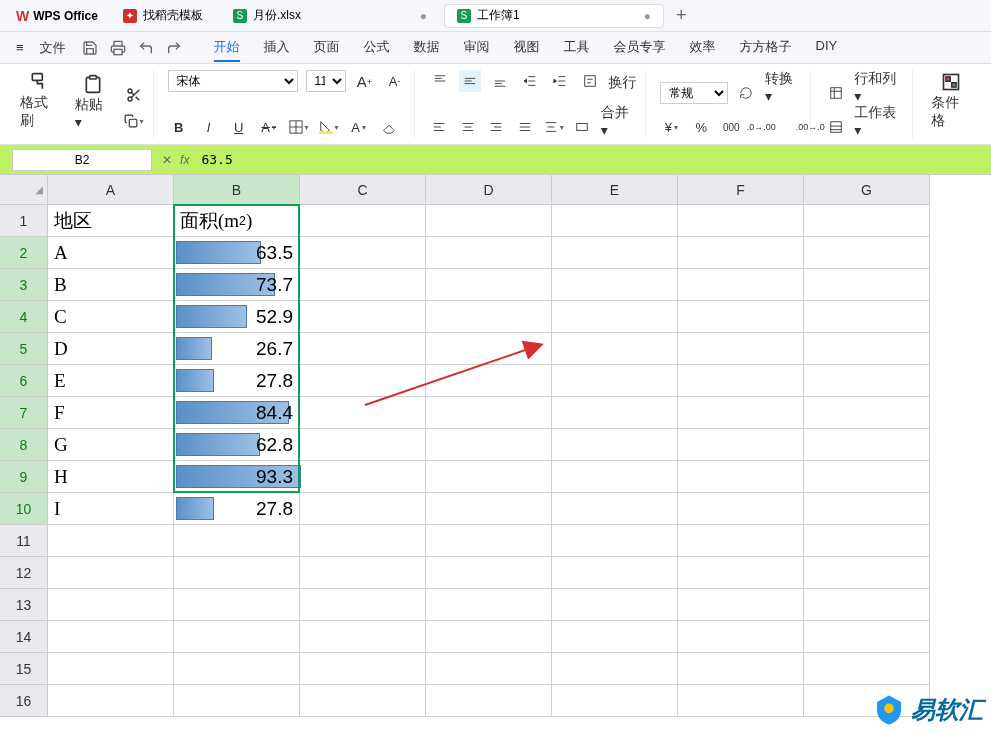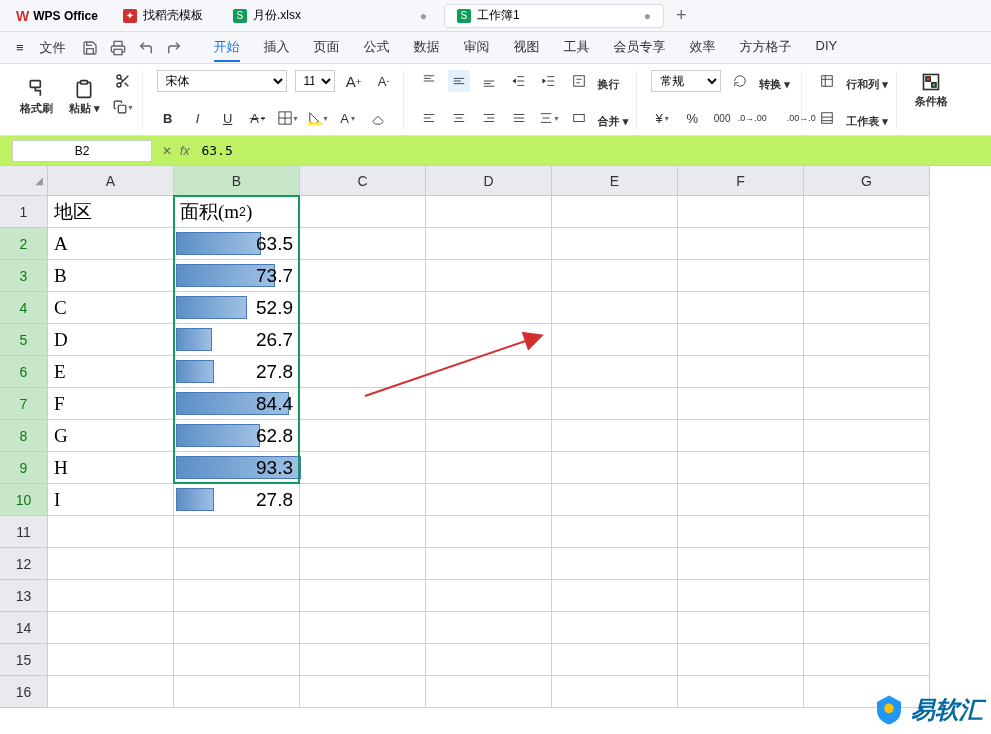--- a/index.html
+++ b/index.html
@@ -20,21 +20,21 @@
 .qicon{width:16px;height:16px;color:#666;cursor:pointer;}
 .menubar{display:flex;gap:24px;margin-left:16px;}
 .menu-item{font-size:13px;color:#333;padding:4px 0;cursor:pointer;}
 .menu-item.active{color:#1a73e8;border-bottom:2px solid #1a73e8;}
 .ribbon{min-height:72px;background:#fff;display:flex;align-items:stretch;padding:6px 8px;gap:6px;border-bottom:1px solid #e0e0e0;}
 .rgroup{display:flex;flex-direction:column;justify-content:space-between;padding:0 8px;border-right:1px solid #eee;}
 .rgroup:last-child{border-right:none;}
 .rrow{display:flex;align-items:flex-end;gap:8px;}
 .rbtn{display:flex;flex-direction:column;align-items:center;gap:2px;font-size:11px;color:#333;cursor:pointer;padding:2px 4px;}
 .rbtn-icon{width:20px;height:20px;display:flex;align-items:center;justify-content:center;}
-.ribbon-label{font-size:11px;color:#333;font-weight:bold;}
+.ribbon-label{font-size:14px;color:#333;}
 .font-select{height:22px;border:1px solid #ccc;font-size:12px;padding:0 4px;background:#fff;}
 .font-name{width:130px;}
 .font-size{width:40px;}
 .sq-btn{width:22px;height:22px;border:none;background:transparent;cursor:pointer;display:flex;align-items:center;justify-content:center;font-size:13px;color:#333;}
 .sq-btn.dd::after{content:"▾";font-size:8px;margin-left:2px;color:#666;}
 .namebox-row{height:30px;background:#bef264;display:flex;align-items:center;border-bottom:1px solid #ccc;padding:0 12px;gap:10px;}
 .namebox{width:140px;height:22px;border:1px solid #ccc;font-size:12px;text-align:center;background:#fff;}
 .fx-area{display:flex;align-items:center;gap:8px;flex:1;}
 .fx-icon{font-size:12px;color:#666;cursor:pointer;}
 .fx-label{font-style:italic;font-size:12px;color:#666;}

